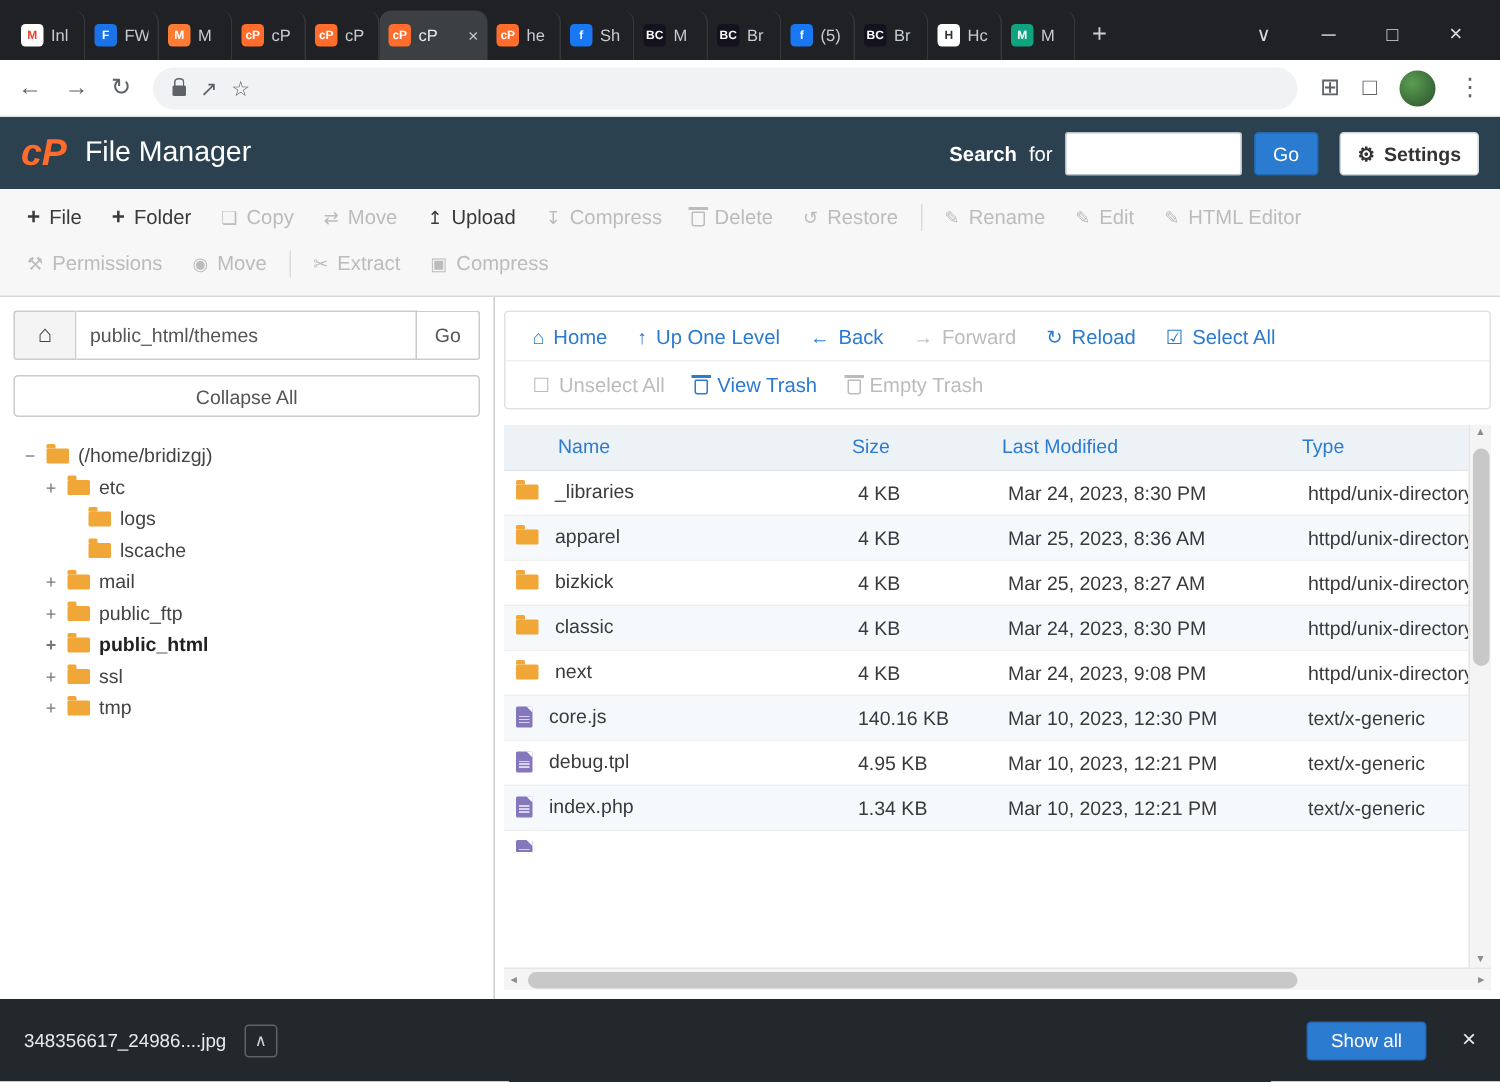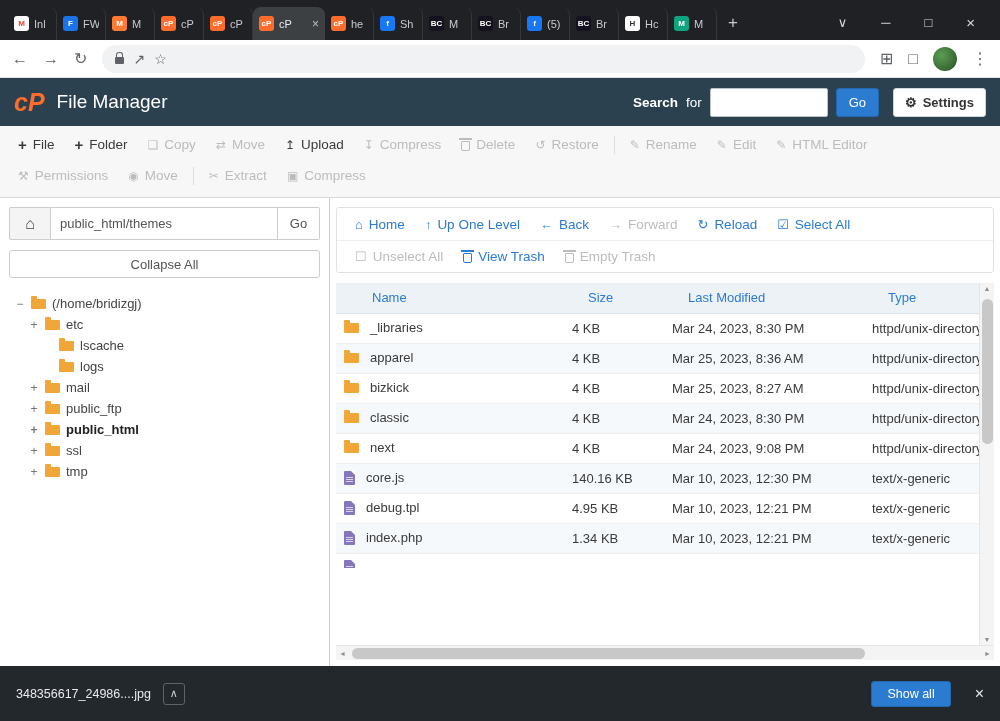--- a/index.html
+++ b/index.html
@@ -80,21 +80,21 @@
   .navbox{border:1px solid #e1e1e1;border-radius:3px;flex:0 0 auto}
   .nav-row{display:flex;align-items:center;height:32px;padding:0 8px}
   .nav-row + .nav-row{border-top:1px solid #efefef}
   .nav-link{display:flex;align-items:center;gap:6px;padding:0 10px;color:#2b7bd0;font-size:13.5px;cursor:pointer;white-space:nowrap}
   .nav-link.disabled{color:#bcbcbc}
   .nav-link .ic{font-size:13px}
 
   .table-area{position:relative;flex:1;margin-top:10px;overflow:hidden}
   .table-clip{position:absolute;top:0;left:0;right:15px;bottom:15px;overflow:hidden}
   table.ftable{width:100%;border-collapse:collapse;table-layout:fixed}
-  .ftable th{height:30px;background:#edf2f7;color:#2b7bd0;font-weight:normal;text-align:left;padding:0 24px;font-size:13px;border-bottom:1px solid #dde4ea;cursor:pointer;white-space:nowrap;overflow:hidden}
+  .ftable th{height:30px;background:#edf2f7;color:#2b7bd0;font-weight:normal;text-align:left;padding:0 4px;font-size:13px;border-bottom:1px solid #dde4ea;cursor:pointer;white-space:nowrap;overflow:hidden}
   .ftable th.th-name{padding-left:36px}
   .ftable td{height:30px;padding:4px 8px;border-bottom:1px solid #efefef;white-space:nowrap;overflow:hidden;vertical-align:middle;color:#3a3a3a}
   .ftable tr:nth-child(even) td{background:#f6f9fc}
   .cell-name .fname{white-space:normal;word-break:break-all;display:inline-block;vertical-align:middle;max-width:calc(100% - 30px);line-height:1.35}
   .cell-name .folder-icon,.cell-name .file-icon{margin-right:11px}
   .partial-row{height:14px;overflow:hidden;padding-left:8px}
   .partial-row .file-icon{margin-top:6px}
 
   .vscroll{position:absolute;top:0;right:0;bottom:15px;width:15px;background:#f4f4f4;border-left:1px solid #e6e6e6;display:flex;flex-direction:column;align-items:center;justify-content:space-between;padding:2px 0}
   .sarrow{color:#8d8d8d;font-size:7px;line-height:1;cursor:pointer}
@@ -299,29 +299,29 @@
           <div class="tree-item" data-name="tree-item-home-bridizgj" style="padding-left: 6px;">
             <span class="toggle" data-name="tree-toggle">−</span>
             <span class="folder-icon" data-name="folder-icon"></span>
             <span class="tree-label" data-name="tree-item-label">(/home/bridizgj)</span>
           </div>
           <div class="tree-item" data-name="tree-item-etc" style="padding-left: 20px;">
             <span class="toggle" data-name="tree-toggle">+</span>
             <span class="folder-icon" data-name="folder-icon"></span>
             <span class="tree-label" data-name="tree-item-label">etc</span>
           </div>
+          <div class="tree-item" data-name="tree-item-logs" style="padding-left: 34px;">
+            <span class="toggle" data-name="tree-toggle"></span>
+            <span class="folder-icon" data-name="folder-icon"></span>
+            <span class="tree-label" data-name="tree-item-label">logs</span>
+          </div>
           <div class="tree-item" data-name="tree-item-lscache" style="padding-left: 34px;">
             <span class="toggle" data-name="tree-toggle"></span>
             <span class="folder-icon" data-name="folder-icon"></span>
             <span class="tree-label" data-name="tree-item-label">lscache</span>
-          </div>
-          <div class="tree-item" data-name="tree-item-logs" style="padding-left: 34px;">
-            <span class="toggle" data-name="tree-toggle"></span>
-            <span class="folder-icon" data-name="folder-icon"></span>
-            <span class="tree-label" data-name="tree-item-label">logs</span>
           </div>
           <div class="tree-item" data-name="tree-item-mail" style="padding-left: 20px;">
             <span class="toggle" data-name="tree-toggle">+</span>
             <span class="folder-icon" data-name="folder-icon"></span>
             <span class="tree-label" data-name="tree-item-label">mail</span>
           </div>
           <div class="tree-item" data-name="tree-item-public-ftp" style="padding-left: 20px;">
             <span class="toggle" data-name="tree-toggle">+</span>
             <span class="folder-icon" data-name="folder-icon"></span>
             <span class="tree-label" data-name="tree-item-label">public_ftp</span>

